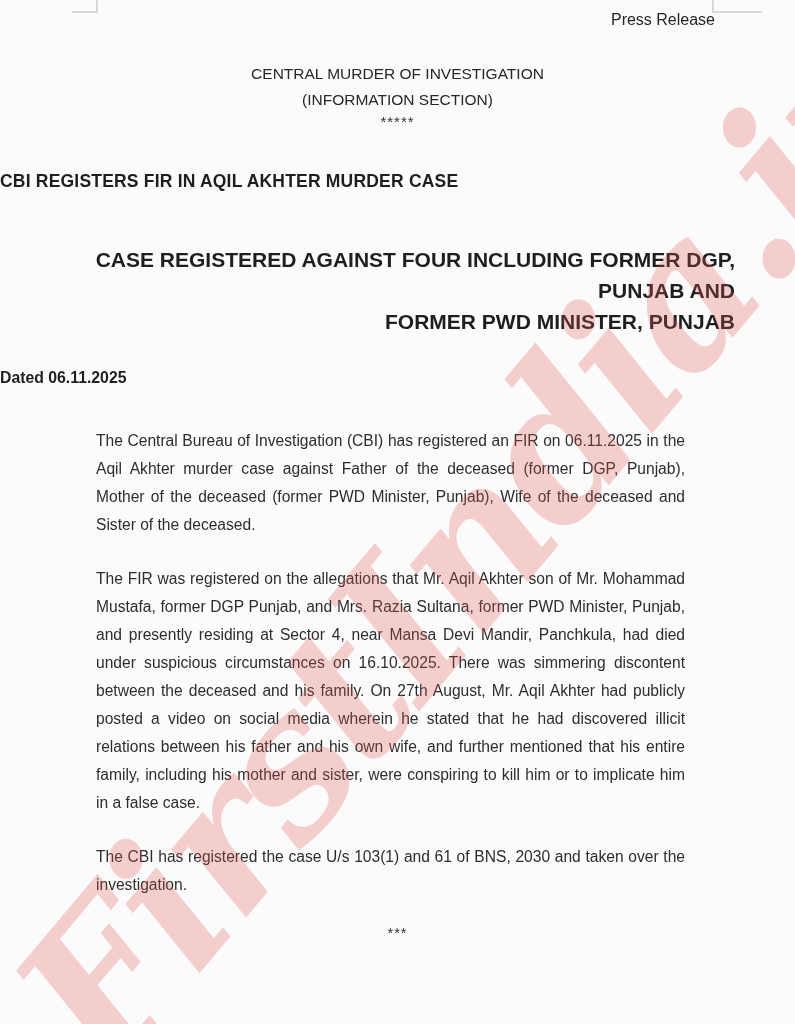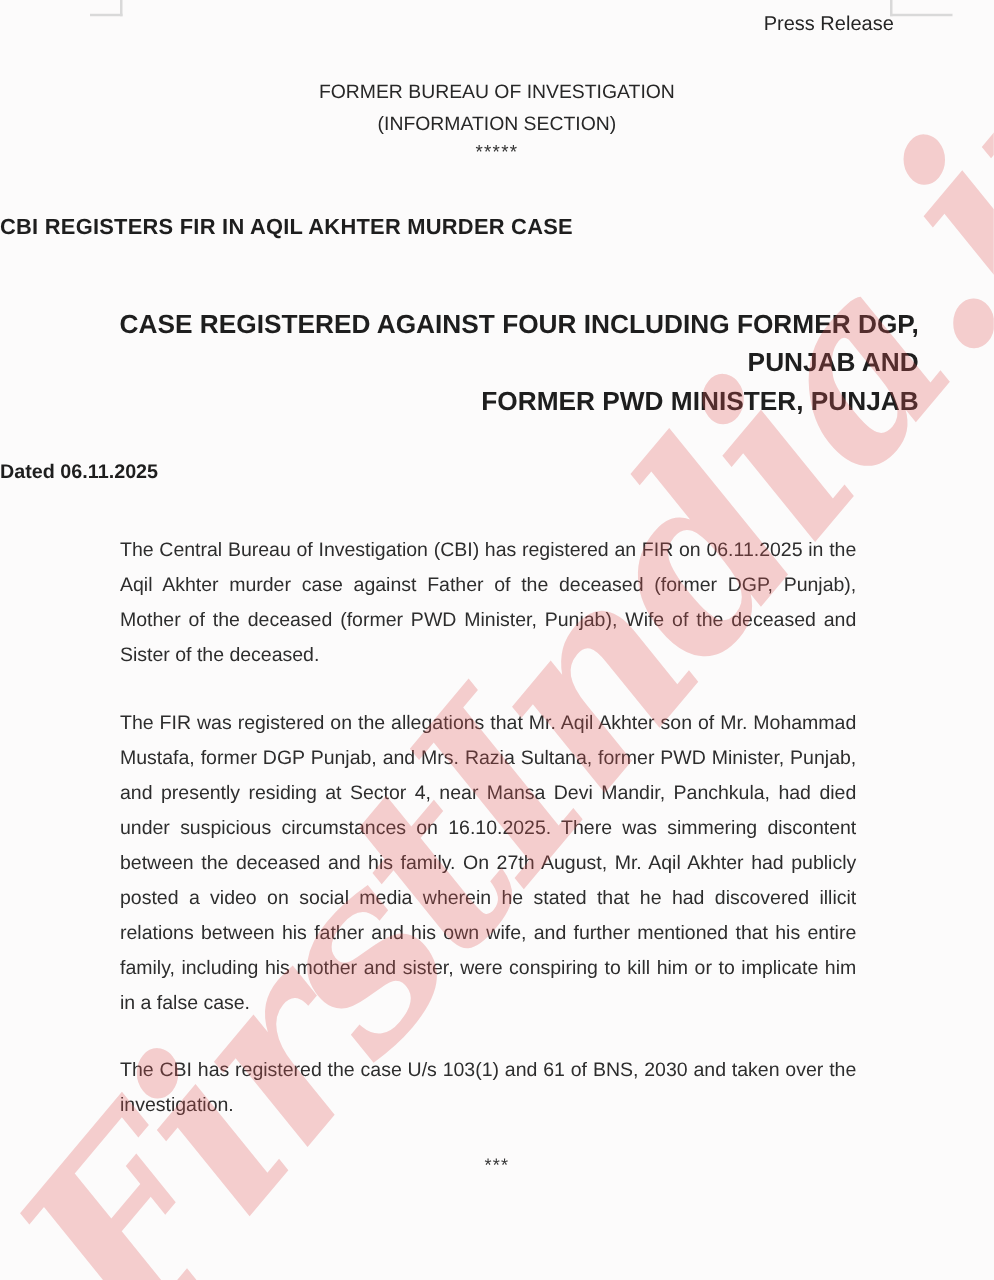--- a/index.html
+++ b/index.html
@@ -115,21 +115,21 @@
   <div class="corner-mark-left"></div>
   <div class="corner-mark-right"></div>
 
   <div class="watermark">FirstIndia.in</div>
 
   <div class="press-block">
     <div class="press-label">Press Release</div>
   </div>
 
   <div class="org-block">
-    <div>FORMER BUREAU OF INVESTIGATION</div>
+    <div>CENTRAL MURDER OF INVESTIGATION</div>
     <div>(INFORMATION SECTION)</div>
     <div class="stars-divider">*****</div>
   </div>
 
   <div class="doc-title">CBI REGISTERS FIR IN AQIL AKHTER MURDER CASE</div>
 
   <div class="doc-subtitle">
     <div>CASE REGISTERED AGAINST FOUR INCLUDING FORMER DGP, PUNJAB AND</div>
     <div>FORMER PWD MINISTER, PUNJAB</div>
   </div>

